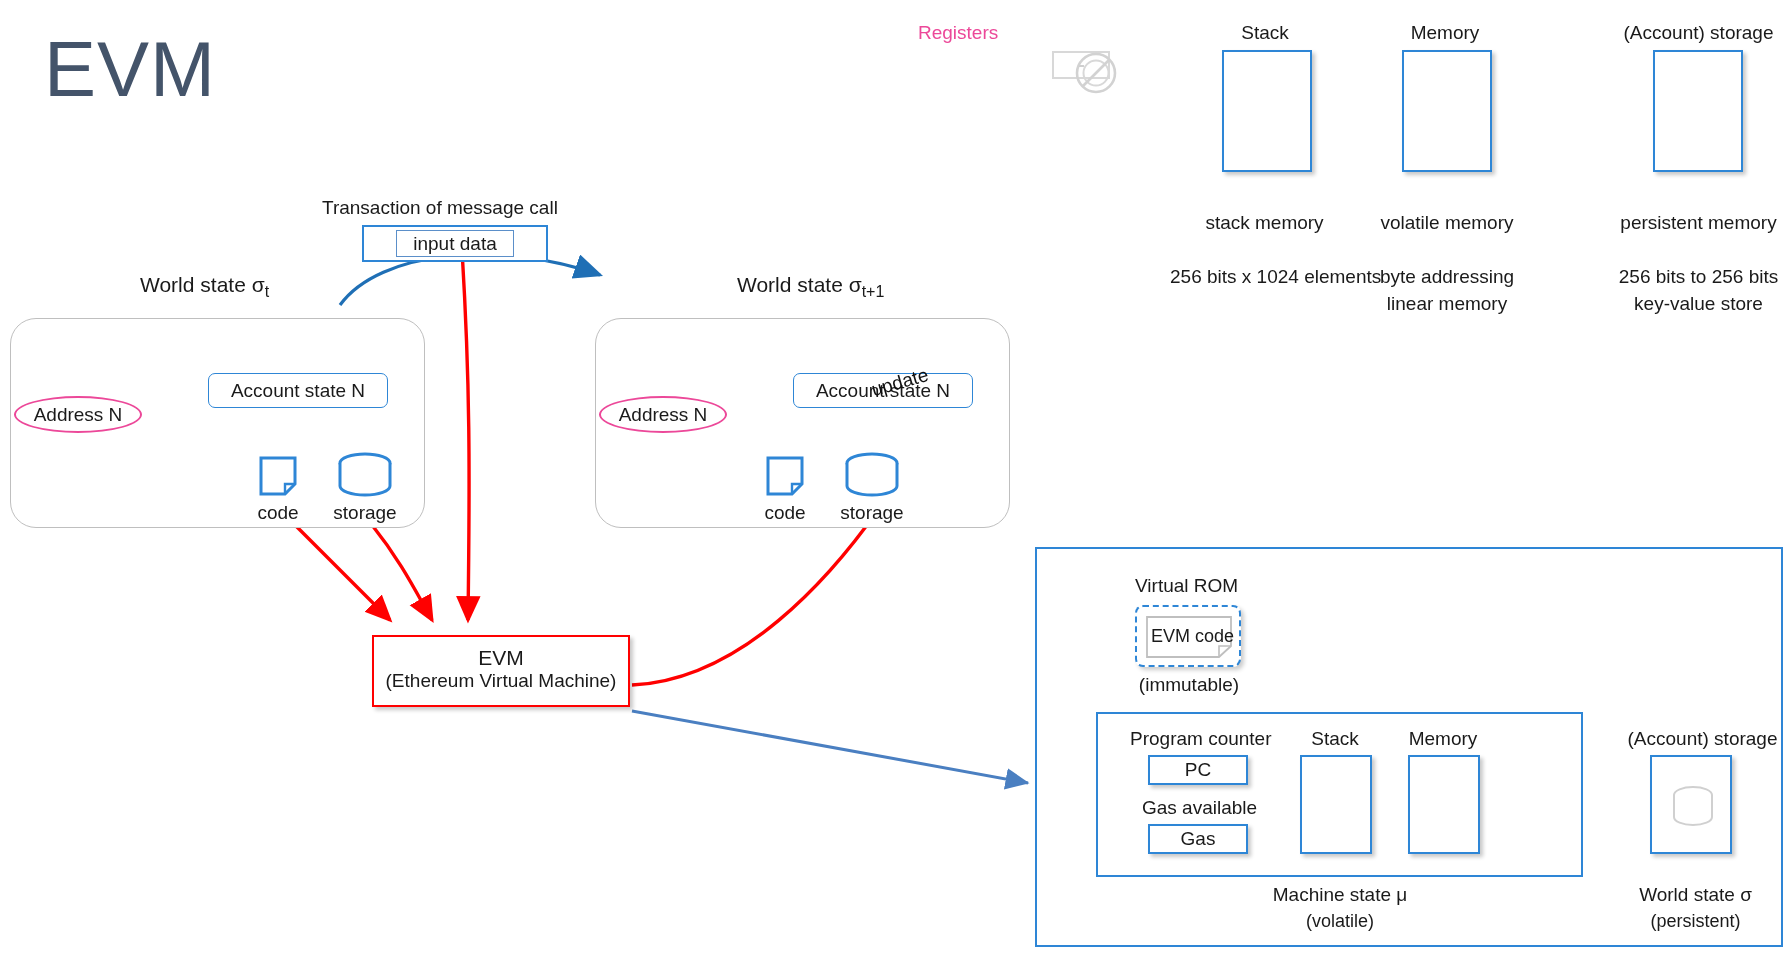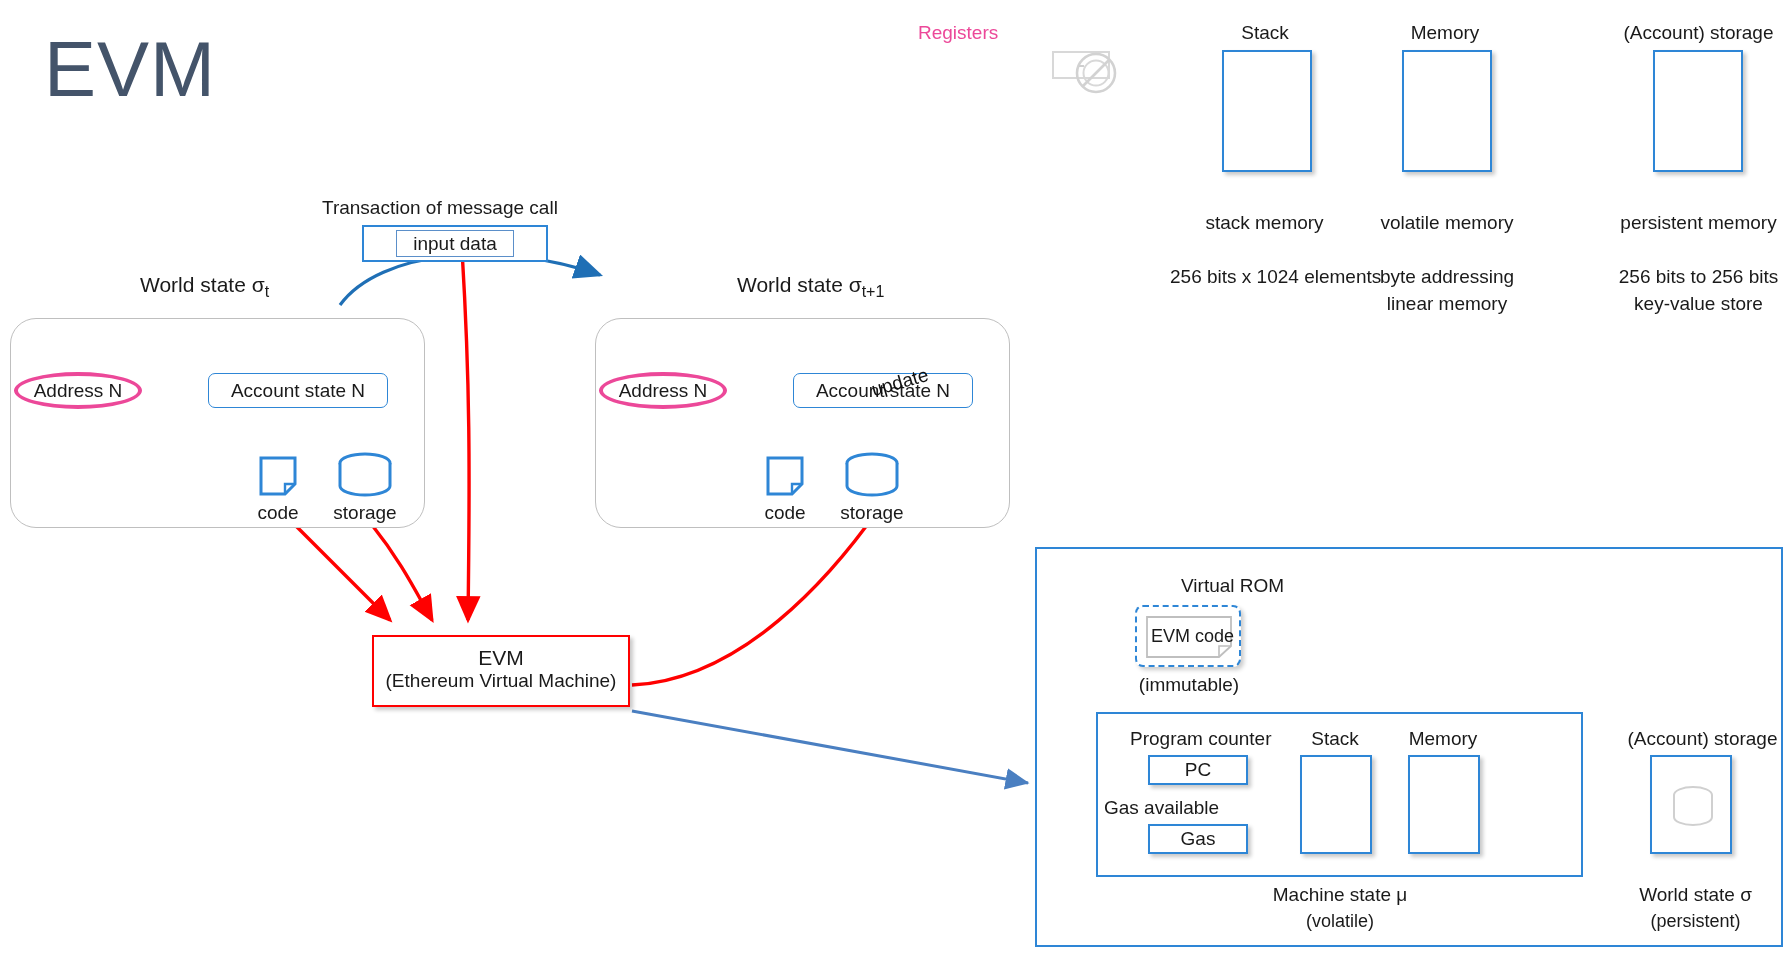--- a/index.html
+++ b/index.html
@@ -24,22 +24,22 @@
           box-shadow:3px 3px 4px rgba(0,0,0,.22);}
   .roundblue{border:1.8px solid #2e86d6;border-radius:7px;background:#fff;
              box-sizing:border-box;}
   .dashbox{border:2.5px dashed #2e86d6;border-radius:8px;background:#fff;
            box-sizing:border-box;box-shadow:3px 3px 4px rgba(0,0,0,.20);text-align:right;}
   .centered{display:flex;align-items:center;justify-content:center;}
   
   .ws-title{font-size:21px;}
   .sub{font-size:16px;vertical-align:sub;}
   
-  .ellipse{border:4px solid #ec4899;border-radius:50%;background:#fff;
-           box-sizing:border-box;}
+  .ellipse{border:2px solid #ec4899;border-radius:50%;background:#fff;
+           box-sizing:border-box;margin-top:24px;}
   
   svg.ov{position:absolute;left:0;top:0;width:1788px;height:960px;
          pointer-events:none;overflow:visible;}
   
   #update-callout{left:855px;top:370px;width:95px;height:44px;}
   #update-text{position:absolute;left:14px;top:10px;font-size:19px;color:#111;
                transform:rotate(-16deg);transform-origin:left top;white-space:nowrap;}
   
   #reg-label{left:918px;top:22px;font-size:19px;color:#ec4899;}
   
@@ -182,38 +182,38 @@
   <div class="abs colhdr" style="left:1372px;top:293px;width:150px;">linear memory</div>
 
   <div class="abs colhdr" style="left:1606px;top:22px;width:185px;">(Account) storage</div>
   <div class="abs bluebox sh" style="left:1653px;top:50px;width:90px;height:122px;"></div>
   <div class="abs colhdr" style="left:1606px;top:212px;width:185px;">persistent memory</div>
   <div class="abs colhdr" style="left:1606px;top:266px;width:185px;">256 bits to 256 bits</div>
   <div class="abs colhdr" style="left:1606px;top:293px;width:185px;">key-value store</div>
 
   <div class="abs bluebox" style="left:1035px;top:547px;width:748px;height:400px;"></div>
 
-  <div class="abs lbl" style="left:1135px;top:575px;margin-left:46px;">Virtual ROM</div>
+  <div class="abs lbl" style="left:1135px;top:575px;">Virtual ROM</div>
   <div class="abs dashbox" style="left:1135px;top:605px;width:106px;height:62px;">
     <div class="abs" style="left:9px;top:9px;width:86px;height:42px;">
       <svg width="86" height="42" viewBox="0 0 86 42">
         <path d="M1,1 L85,1 L85,30 L73,41 L1,41 Z" fill="#fff" stroke="#bfbfbf" stroke-width="1.8"></path>
         <path d="M85,30 L73,30 L73,41" fill="none" stroke="#bfbfbf" stroke-width="1.6"></path>
       </svg>
     </div>
     <div class="abs" style="left:14px;top:19px;font-size:18px;color:#1a1a1a;white-space:nowrap;">EVM code</div>
   </div>
   <div class="abs lbl-c" style="left:1130px;top:674px;width:118px;">(immutable)</div>
 
   <div class="abs bluebox" style="left:1096px;top:712px;width:487px;height:165px;border-width:2px;"></div>
 
   <div class="abs lbl" style="left:1130px;top:728px;font-size:19px;">Program counter</div>
   <div class="abs bluebox sh centered" style="left:1148px;top:755px;width:100px;height:30px;font-size:19px;border-width:2px;">PC</div>
 
-  <div class="abs lbl" style="left:1104px;top:797px;font-size:19px;">Gas available</div>
+  <div class="abs lbl" style="left:1142px;top:797px;font-size:19px;">Gas available</div>
   <div class="abs bluebox sh centered" style="left:1148px;top:824px;width:100px;height:30px;font-size:19px;border-width:2px;">Gas</div>
 
   <div class="abs colhdr" style="left:1290px;top:728px;width:90px;">Stack</div>
   <div class="abs bluebox sh" style="left:1300px;top:755px;width:72px;height:99px;border-width:2px;"></div>
 
   <div class="abs colhdr" style="left:1388px;top:728px;width:110px;">Memory</div>
   <div class="abs bluebox sh" style="left:1408px;top:755px;width:72px;height:99px;border-width:2px;"></div>
 
   <div class="abs lbl-c" style="left:1250px;top:884px;width:180px;">Machine state μ</div>
   <div class="abs lbl-c small" style="left:1250px;top:911px;width:180px;">(volatile)</div>

